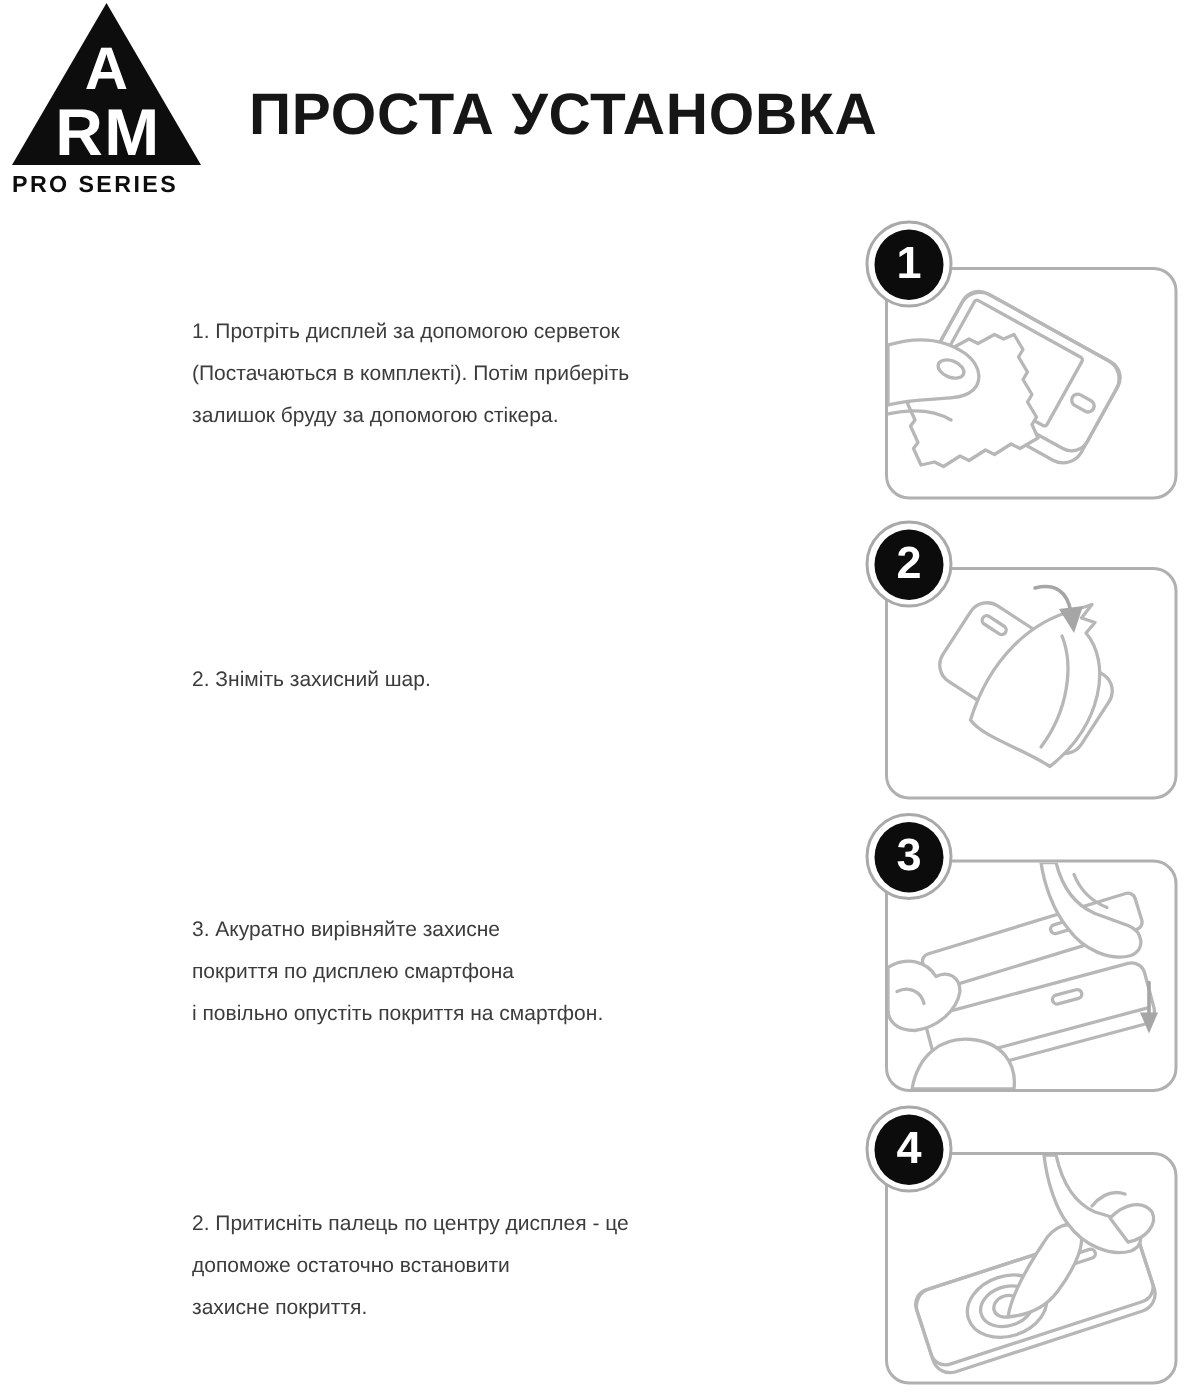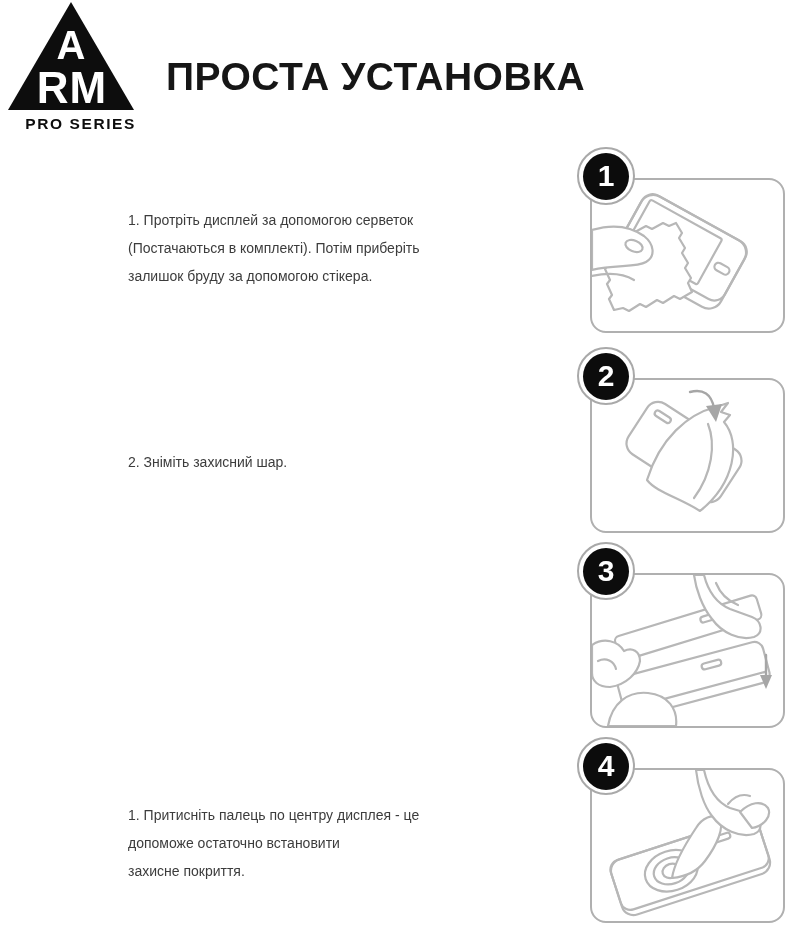--- a/index.html
+++ b/index.html
@@ -5,33 +5,33 @@
   html,body{margin:0;padding:0;background:#fff;}
   #screen{
     position:relative;width:792px;height:928px;margin:0 auto;background:#ffffff;
     font-family:"Liberation Sans",sans-serif;overflow:hidden;
   }
   
   .logo{position:absolute;left:8px;top:2px;width:128px;}
   .logo svg{display:block;}
   .logo-sub{
     margin-top:3px;font-size:15.5px;font-weight:700;letter-spacing:1.6px;
-    color:#0d0d0d;text-align:right;white-space:nowrap;
+    color:#0d0d0d;text-align:left;white-space:nowrap;
   }
   
   .title{
     position:absolute;left:166px;top:55px;font-size:39px;font-weight:700;
     letter-spacing:0.5px;color:#161616;white-space:nowrap;
   }
   
   .step-text{
     position:absolute;left:128px;width:460px;font-size:14px;line-height:28px;
     color:#3c3c3c;white-space:pre-line;
   }
-  .s1{top:206px;} .s2{top:448px;} .s3{top:605px;} .s4{top:801px;}
+  .s1{top:206px;} .s2{top:438px;} .s3{top:605px;} .s4{top:801px;}
   
   .panel{
     position:absolute;left:590px;width:195px;height:155px;box-sizing:border-box;
     border:2px solid #b0b0b0;border-radius:16px;background:#fff;
   }
   .p1{top:178px;} .p2{top:378px;} .p3{top:573px;} .p4{top:768px;}
   .panel svg{display:block;width:100%;height:100%;border-radius:14px;}
   
   .badge{
     position:absolute;left:577px;width:58px;height:58px;box-sizing:border-box;
@@ -66,21 +66,24 @@
     </svg>
     <div class="logo-sub">PRO SERIES</div>
   </div>
 
   <div class="title">ПРОСТА УСТАНОВКА</div>
 
   <div class="step-text s1">1. Протріть дисплей за допомогою серветок
 (Постачаються в комплекті). Потім приберіть
 залишок бруду за допомогою стікера.</div>
   <div class="step-text s2">2. Зніміть захисний шар.</div>
-  <div class="step-text s4">1. Притисніть палець по центру дисплея - це
+  <div class="step-text s3">3. Акуратно вирівняйте захисне
+покриття по дисплею смартфона
+і повільно опустіть покриття на смартфон.</div>
+  <div class="step-text s4">2. Притисніть палець по центру дисплея - це
 допоможе остаточно встановити
 захисне покриття.</div>
 
   <div class="panel p1">
     <svg viewBox="0 0 191 151">
       <g class="ln">
         <g transform="rotate(29 90 70)">
           <rect x="31" y="34" width="118" height="76" rx="14"></rect>
           <rect x="31" y="34" width="118" height="66" rx="12"></rect>
           <rect x="38" y="41" width="82" height="52" rx="2"></rect>

